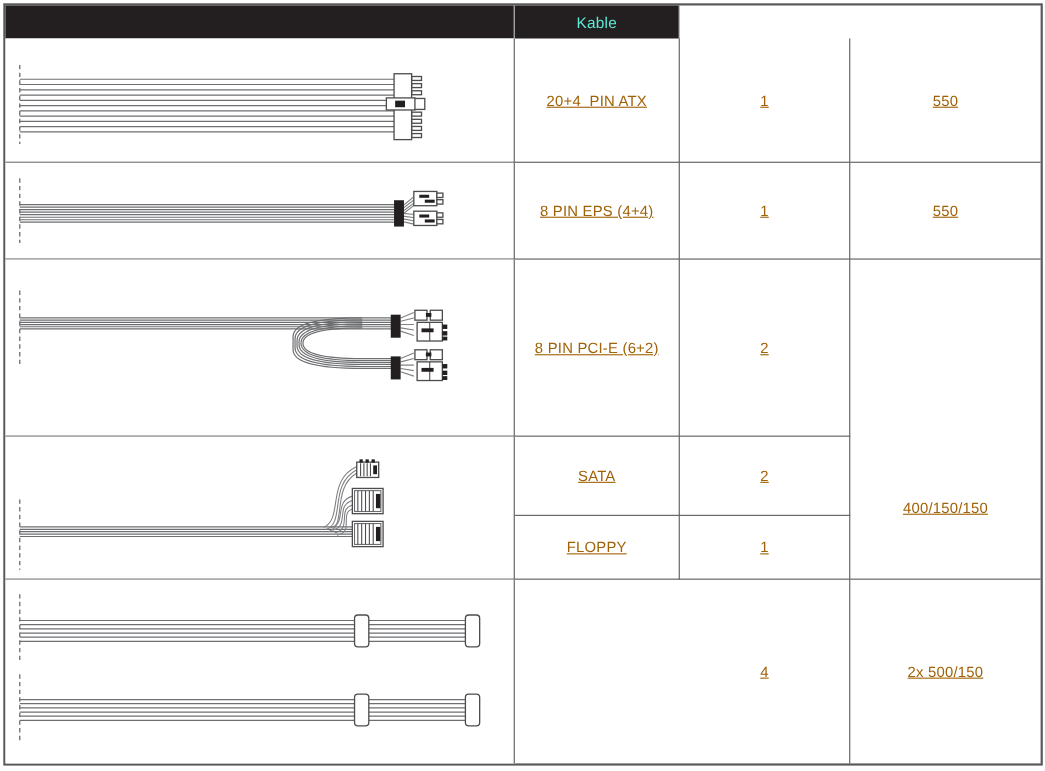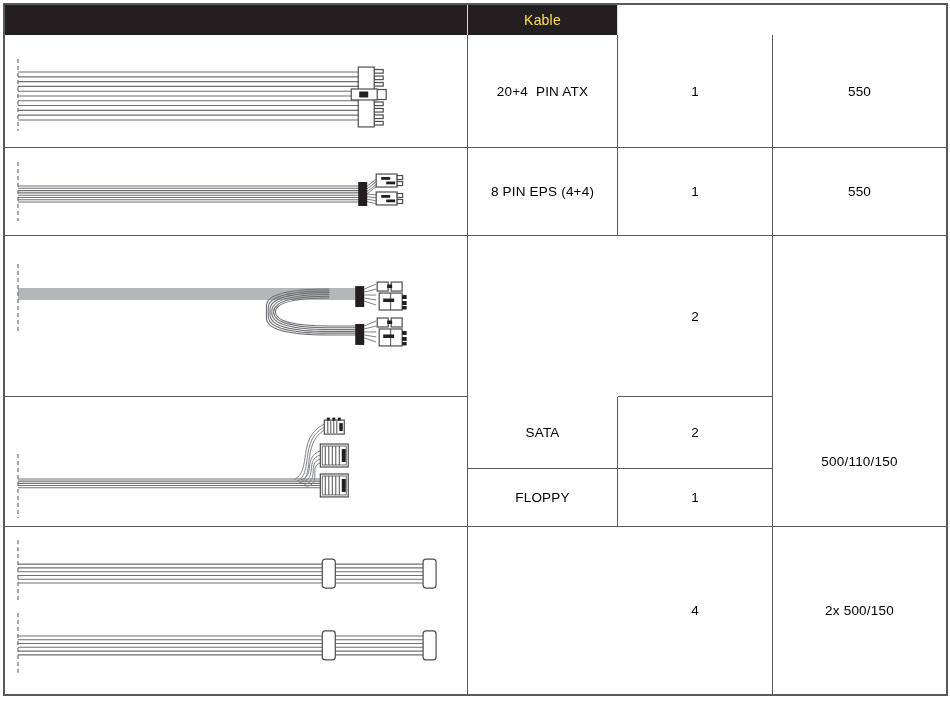--- a/index.html
+++ b/index.html
@@ -22,27 +22,27 @@
   }
   .cell {
     border-right: 1px solid #58595b;
     border-bottom: 1px solid #58595b;
     display: flex; align-items: center; justify-content: center;
     overflow: hidden;
   }
   .no-r { border-right: none; }
   .no-b { border-bottom: none; }
   .hcell {
-    background: #231f20; color: #fde047;
+    background: #231f20; color: #5eead4;
     font-size: 14px; letter-spacing: .2px;
     border-right: 1px solid #d9d9d9; border-bottom: none;
   }
   .txt {
-    color: #000000; font-size: 13.5px; letter-spacing: .2px;
-    white-space: pre; text-align: left;
+    color: #a16207; font-size: 13.5px; letter-spacing: .2px;
+    white-space: pre; text-align: left; text-decoration: underline;
   }
   .ill { justify-content: flex-start; align-items: flex-start; background:#fff; }
   .ill svg { display:block; }
   
   .wire   { stroke:#6d6e71; stroke-width:1.1; fill:none; }
   .wire2  { stroke:#808184; stroke-width:1;   fill:none; }
   .dash   { stroke:#6d6e71; stroke-width:1.2; fill:none; stroke-dasharray:4 3; }
   .box    { stroke:#4d4d4f; stroke-width:1.2; fill:#ffffff; }
   .boxthin{ stroke:#6d6e71; stroke-width:1;   fill:none; }
   .dark   { fill:#231f20; stroke:none; }
@@ -205,20 +205,23 @@
           <rect class="dark" x="383" y="84.5" width="5" height="3.5"></rect>
           <rect class="box" x="375" y="93" width="23" height="17"></rect>
           <line class="inl" x1="386.5" y1="93" x2="386.5" y2="110"></line>
           <rect class="dark" x="379" y="98.5" width="11" height="3.5"></rect>
           <rect class="dark" x="398" y="95" width="4.5" height="4"></rect>
           <rect class="dark" x="398" y="101" width="4.5" height="4"></rect>
           <rect class="dark" x="398" y="106" width="4.5" height="3.5"></rect>
         </g>
       </svg>
     </div>
+    <div class="cell c2 r4">
+        <span class="txt">8 PIN PCI-E (6+2)</span>
+      </div>
     <div class="cell c3 r4">
         <span class="txt">2</span>
       </div>
 
     <div class="cell ill c1 span56">
       <svg width="463" height="129" viewBox="0 0 463 129">
         <line class="dash" x1="13" y1="57" x2="13" y2="121"></line>
         <g class="wire">
           <line x1="13" y1="82" x2="318" y2="82"></line>
             <line x1="13" y1="84.2" x2="318" y2="84.2"></line>
@@ -270,21 +273,21 @@
         </g>
       </svg>
     </div>
     <div class="cell c2 r5">
         <span class="txt">SATA</span>
       </div>
     <div class="cell c3 r5">
         <span class="txt">2</span>
       </div>
     <div class="cell c4 span56 no-r">
-        <span class="txt">500/110/150</span>
+        <span class="txt">400/150/150</span>
       </div>
     <div class="cell c2 r6">
         <span class="txt">FLOPPY</span>
       </div>
     <div class="cell c3 r6">
         <span class="txt">1</span>
       </div>
 
     <div class="cell ill c1 r7 no-b">
       <svg width="463" height="168" viewBox="0 0 463 168">

